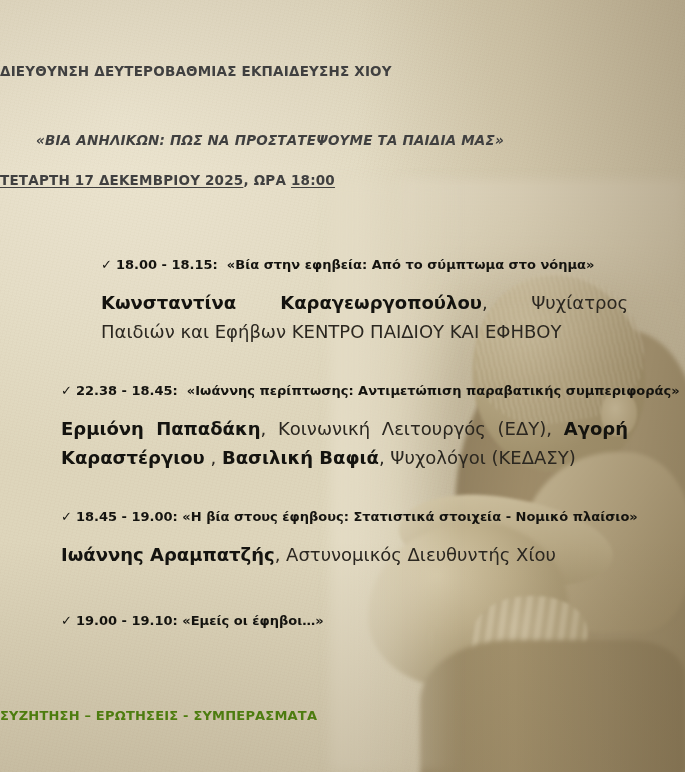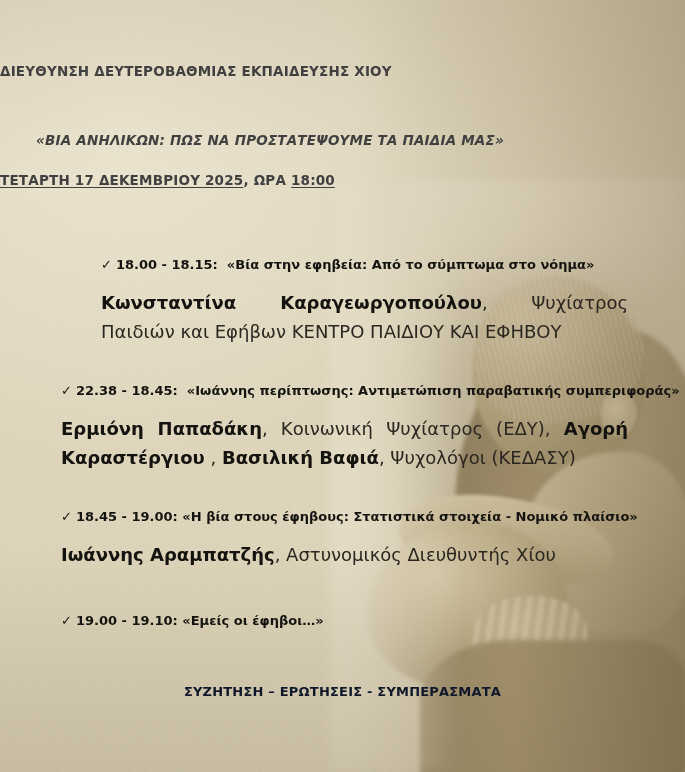--- a/index.html
+++ b/index.html
@@ -207,25 +207,24 @@
   #item-1 { position: absolute; left: 0; right: 0; top: 0; margin-left: 40px; }
   #item-2 { position: absolute; left: 0; right: 0; top: 126px; }
   #item-3 { position: absolute; left: 0; right: 0; top: 252px; }
   #item-4 { position: absolute; left: 0; right: 0; top: 356px; }
 
   #item-2 .item-speaker { text-align: justify; text-align-last: left; }
 
   .footer {
     position: absolute;
     left: 0; right: 0;
-    top: 684px;
-    text-align: center;
+    top: 708px;
     font-weight: bold;
     font-size: 13px;
-    color: #0f172a;
+    color: #4d7c0f;
     letter-spacing: .2px;
   }
 </style>
 </head>
 <body>
 
 <div id="poster">
 
   <div class="bg-layer bg-paper"></div>
   <div class="bg-layer bg-grain"></div>
@@ -267,21 +266,21 @@
         <div class="item-speaker">
           <b>Κωνσταντίνα Καραγεωργοπούλου</b><span>, Ψυχίατρος Παιδιών και Εφήβων  ΚΕΝΤΡΟ ΠΑΙΔΙΟΥ ΚΑΙ ΕΦΗΒΟΥ</span>
         </div>
       </div>
 
       <div class="item" id="item-2">
         <div class="item-title">
           <span class="check">✓</span><span>22.38 - 18.45</span><span>:</span>&nbsp; <span>«Ιωάννης περίπτωσης: Αντιμετώπιση παραβατικής συμπεριφοράς»</span>
         </div>
         <div class="item-speaker">
-          <b>Ερμιόνη Παπαδάκη</b><span>, Κοινωνική Ψυχίατρος (ΕΔΥ), </span><b>Αγορή Καραστέργιου</b><span> , </span><b>Βασιλική Βαφιά</b><span>, Ψυχολόγοι (ΚΕΔΑΣΥ)</span>
+          <b>Ερμιόνη Παπαδάκη</b><span>, Κοινωνική Λειτουργός (ΕΔΥ), </span><b>Αγορή Καραστέργιου</b><span> , </span><b>Βασιλική Βαφιά</b><span>, Ψυχολόγοι (ΚΕΔΑΣΥ)</span>
         </div>
       </div>
 
       <div class="item" id="item-3">
         <div class="item-title">
           <span class="check">✓</span><span>18.45 - 19.00</span><span>:</span> <span>«Η βία στους έφηβους: Στατιστικά στοιχεία - Νομικό πλαίσιο»</span>
         </div>
         <div class="item-speaker">
           <b>Ιωάννης Αραμπατζής</b><span>, Αστυνομικός Διευθυντής Χίου</span>
         </div>

